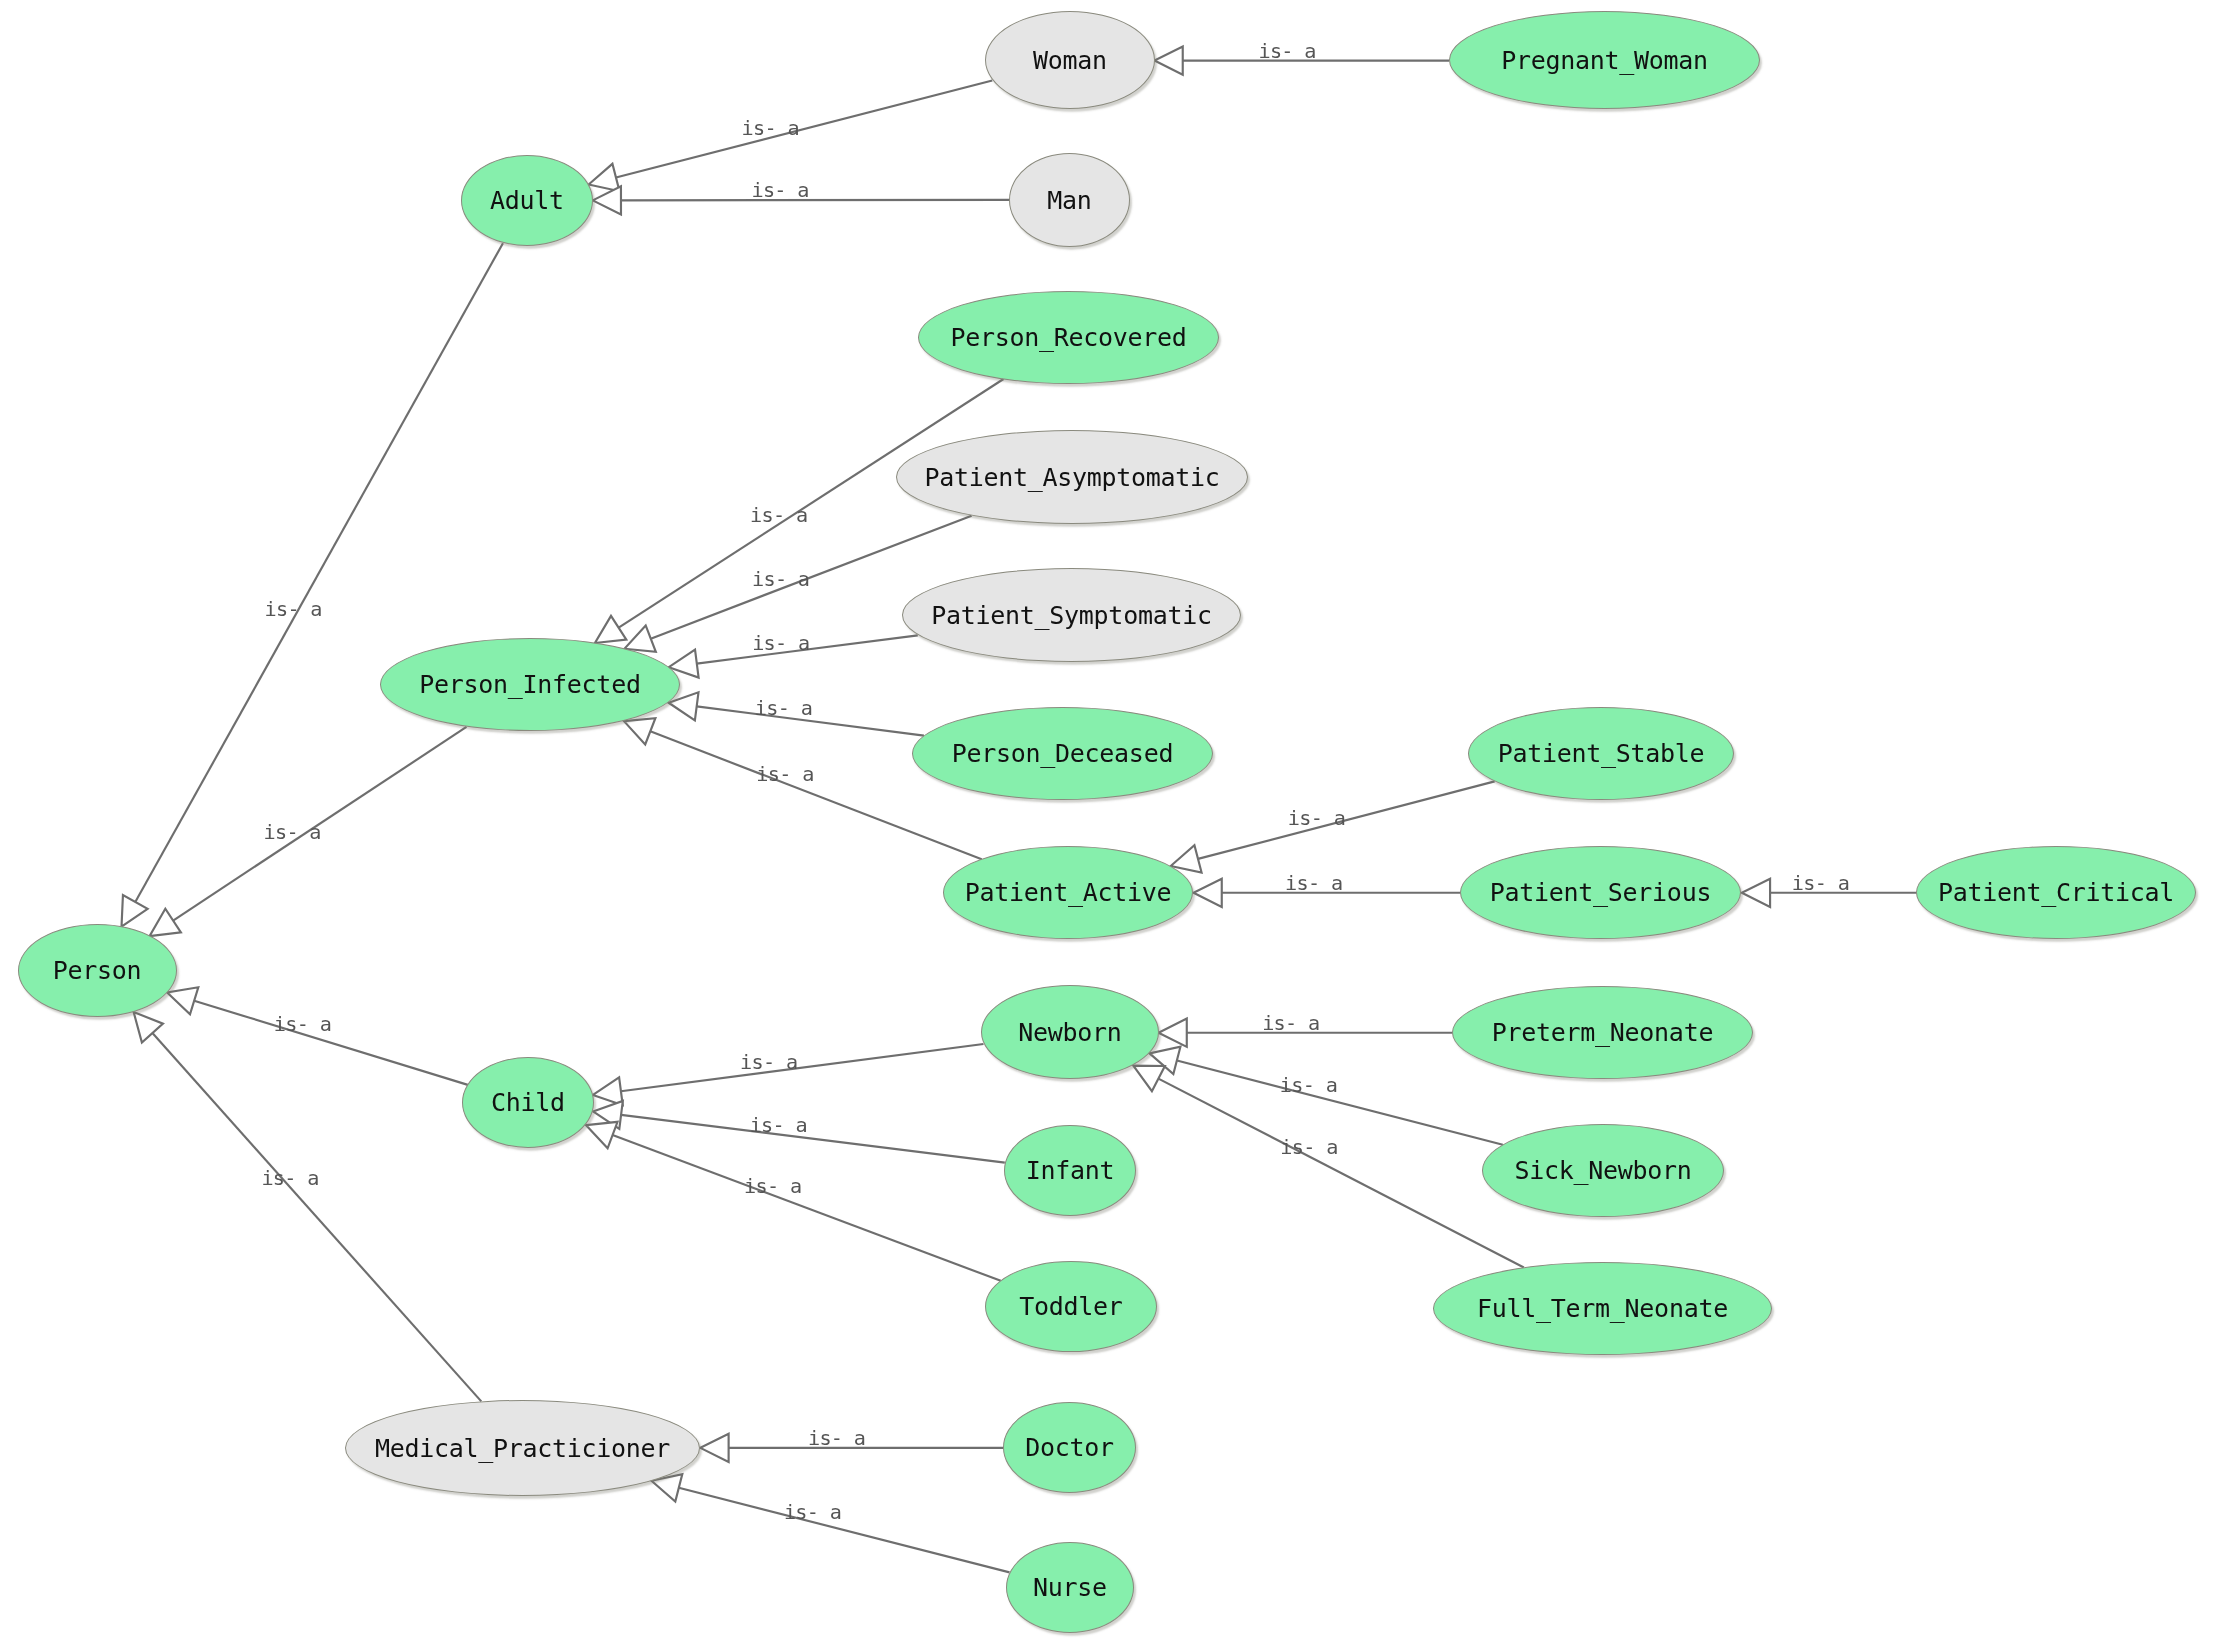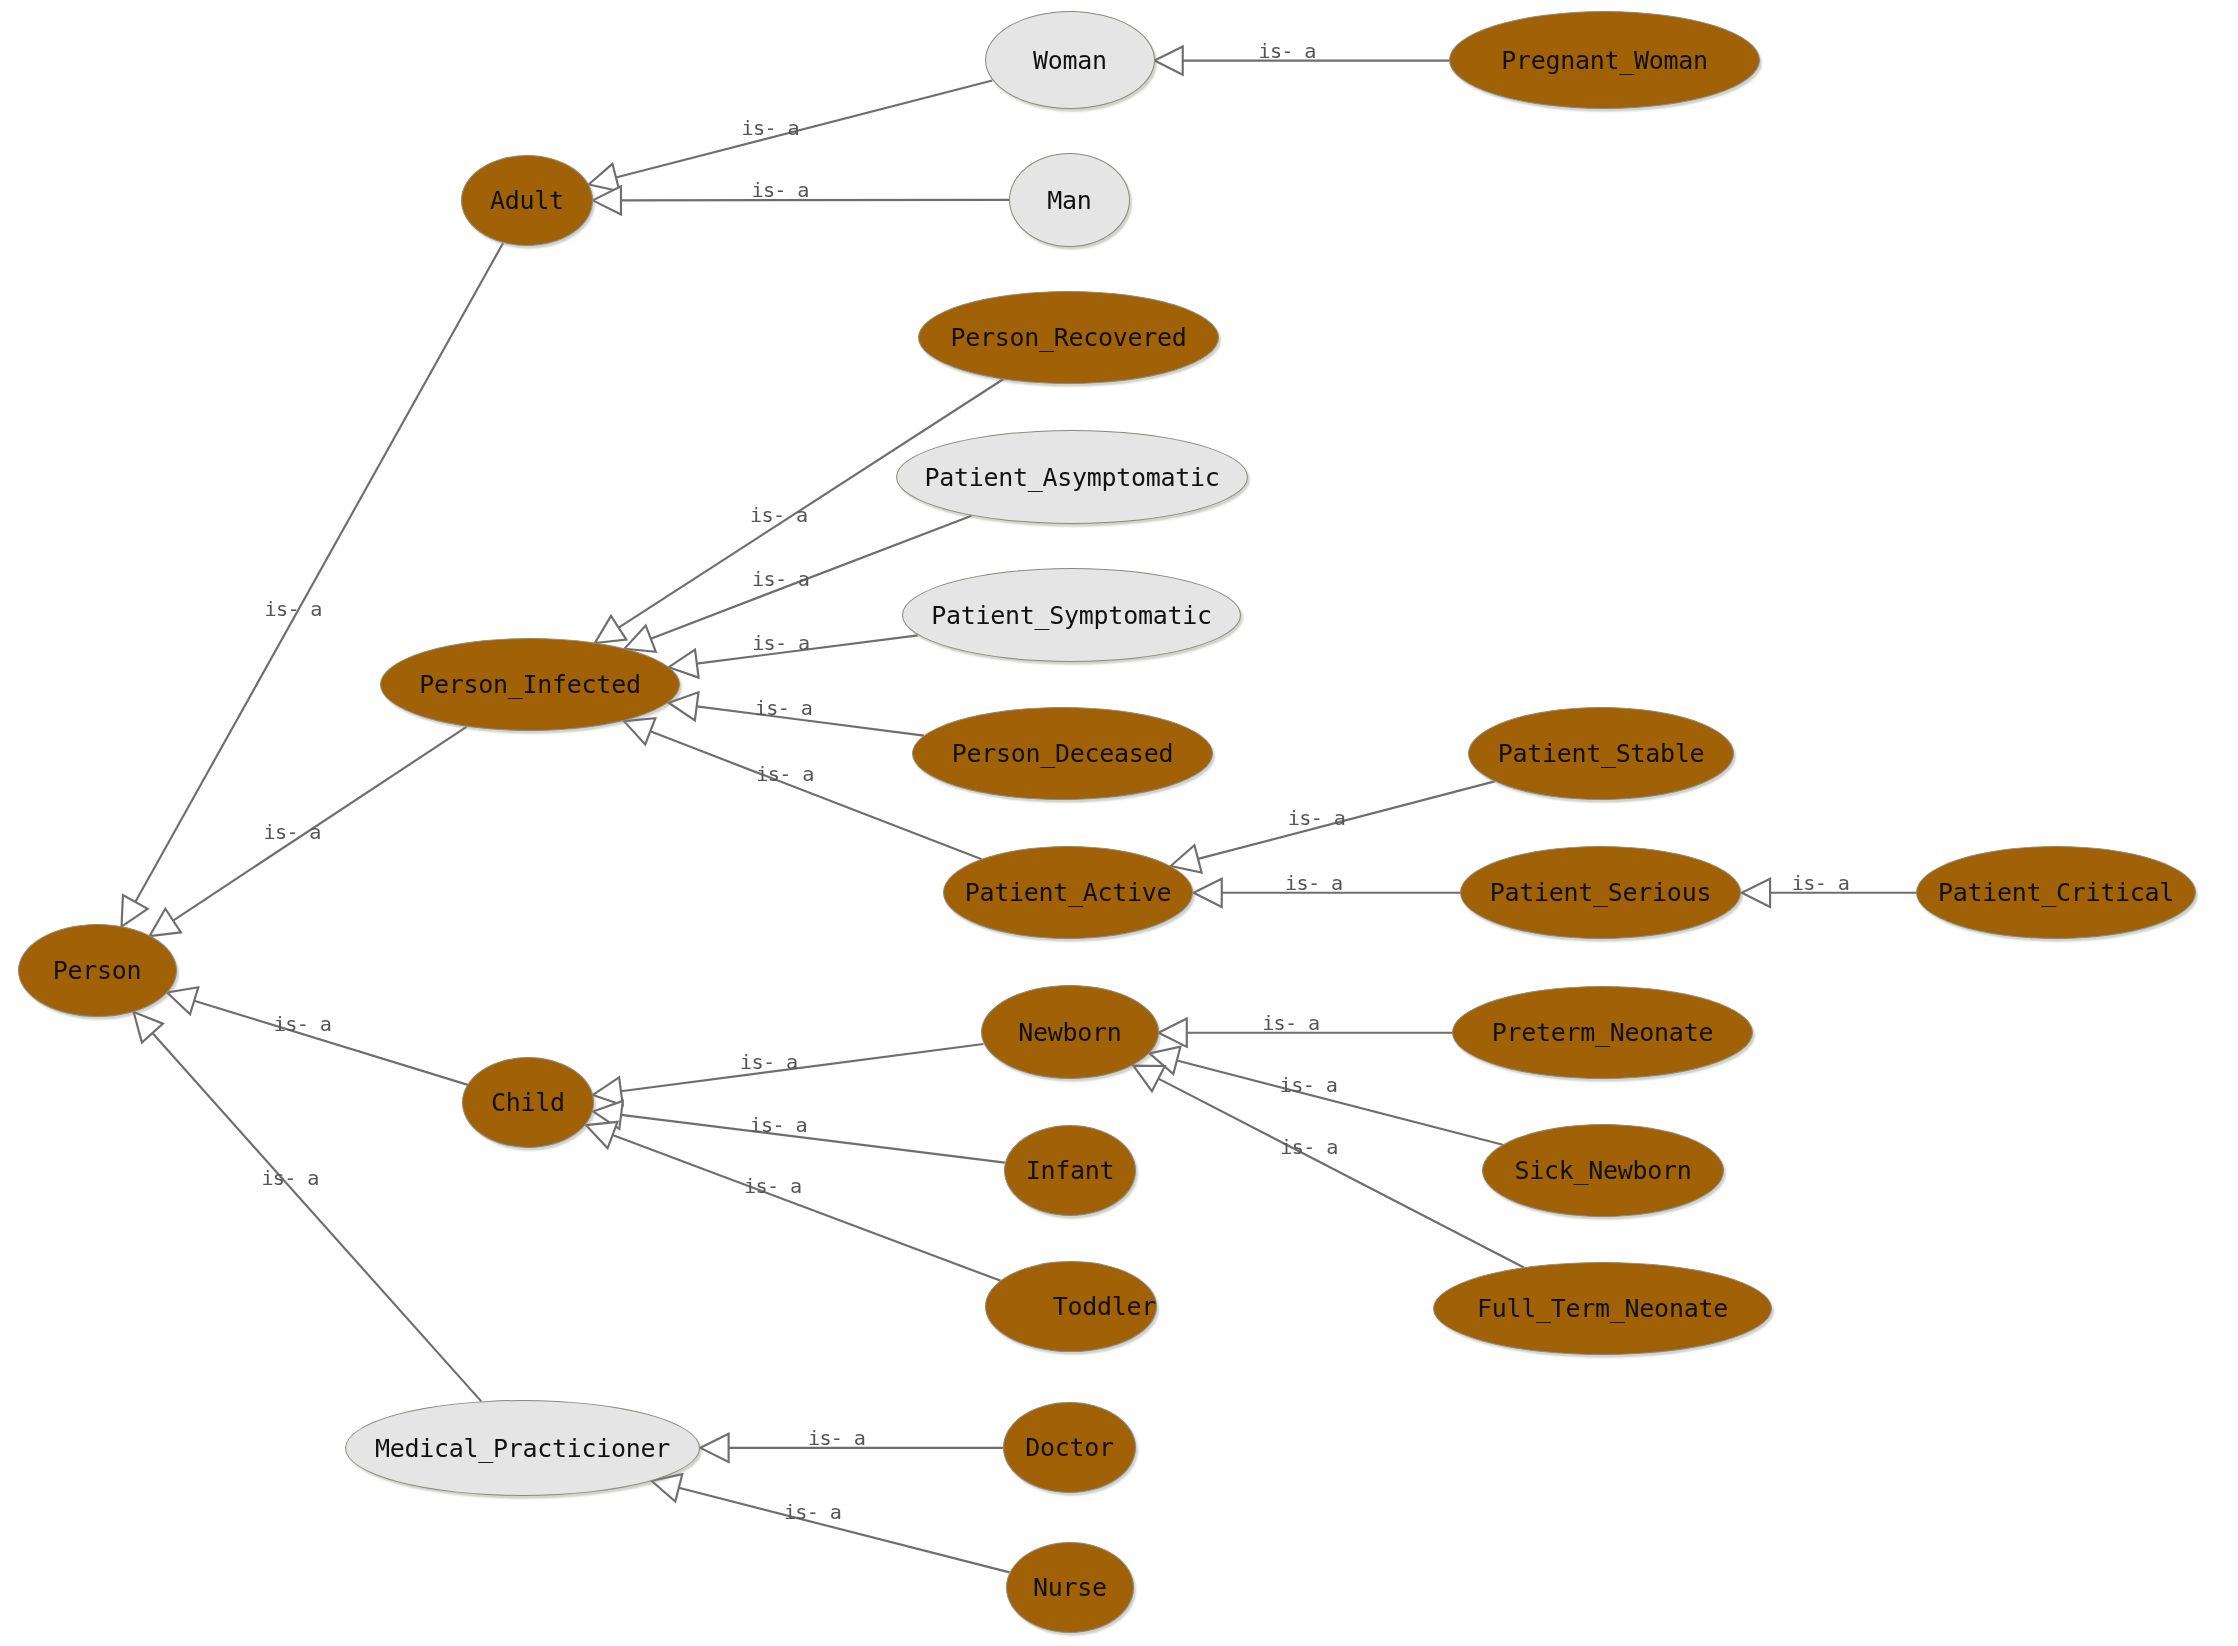--- a/index.html
+++ b/index.html
@@ -53,21 +53,21 @@
     text-align: center;
   }
   .node-label {
     font-family: "DejaVu Sans Mono", monospace;
     font-size: 25px;
     color: #111111;
     letter-spacing: -0.3px;
     white-space: nowrap;
     line-height: 1;
   }
-  .fill-yellow { background: #a16207; }
+  .fill-yellow { background: #86efac; }
   .fill-orange { background: #e5e5e5; }
 </style>
 </head>
 <body>
 
 <div id="diagram-root">
   <svg id="diagram-svg" viewBox="0 0 3328 2448" preserveAspectRatio="none">
       <g>
         <line class="edge-line" x1="201.07516385294437" y1="1340.7291664919853" x2="747.6113368557116" y2="361.4116107984512"></line>
         <polygon class="edge-arrow" points="180.60748909188118,1377.4044209542974 219.41279108410038,1350.963003872517 182.73753662178837,1330.4953291114537"></polygon>
@@ -229,21 +229,21 @@
       </div>
       <div class="node fill-yellow" style="left: 462px; top: 1057px; width: 132px; height: 91px;">
         <span class="node-label">Child</span>
       </div>
       <div class="node fill-yellow" style="left: 981px; top: 985px; width: 178px; height: 94px;">
         <span class="node-label">Newborn</span>
       </div>
       <div class="node fill-yellow" style="left: 1004px; top: 1125px; width: 132px; height: 91px;">
         <span class="node-label">Infant</span>
       </div>
-      <div class="node fill-yellow" style="left: 985px; top: 1261px; width: 172px; height: 91px; justify-content: flex-end;">
+      <div class="node fill-yellow" style="left: 985px; top: 1261px; width: 172px; height: 91px;">
         <span class="node-label">Toddler</span>
       </div>
       <div class="node fill-yellow" style="left: 1452px; top: 986px; width: 301px; height: 93px;">
         <span class="node-label">Preterm_Neonate</span>
       </div>
       <div class="node fill-yellow" style="left: 1482px; top: 1124px; width: 242px; height: 93px;">
         <span class="node-label">Sick_Newborn</span>
       </div>
       <div class="node fill-yellow" style="left: 1433px; top: 1262px; width: 339px; height: 93px;">
         <span class="node-label">Full_Term_Neonate</span>

